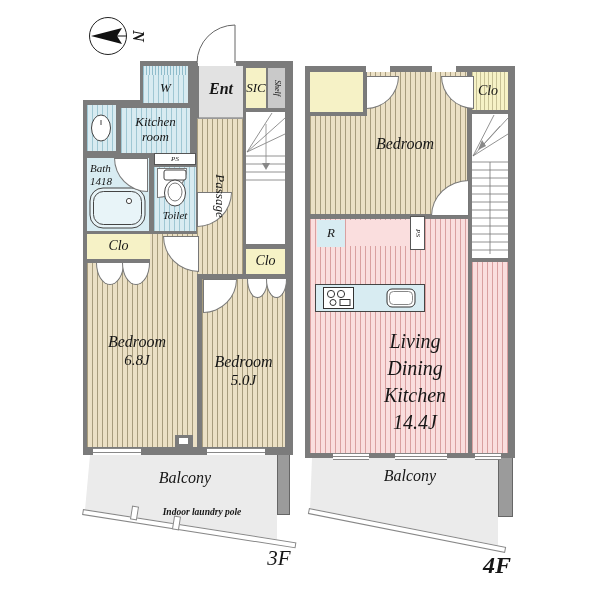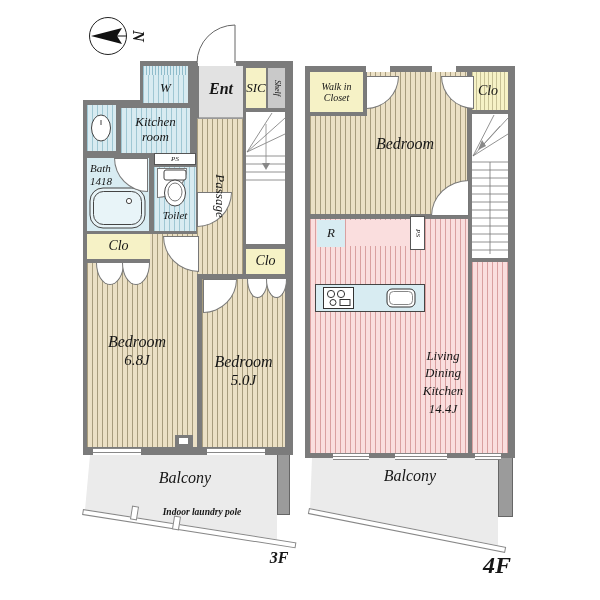--- a/index.html
+++ b/index.html
@@ -164,21 +164,21 @@
   </div>
 
   <svg width="40" height="40" viewBox="0 0 40 40" style="position:absolute;left:196px;top:24px;">
     <path d="M1,39 A38,38 0 0 1 39,1 L39,39" fill="#fff" stroke="#666" stroke-width="1"></path>
   </svg>
 
   <div class="lbl" style="left:130px;top:467px;width:110px;height:22px;font-size:16px;">Balcony</div>
   <div class="pole" style="left:131px;top:506px;"></div>
   <div class="pole" style="left:173px;top:516px;"></div>
   <div class="lbl" style="left:152px;top:506px;width:100px;height:12px;font-size:9.5px;font-weight:bold;">Indoor laundry pole</div>
-  <div class="lbl" style="left:258px;top:545px;width:42px;height:26px;font-size:16px;font-weight:bold;justify-content:center;">3F</div>
+  <div class="lbl" style="left:258px;top:545px;width:42px;height:26px;font-size:21px;font-weight:normal;justify-content:center;">3F</div>
 
   <div class="abs" style="left:305px;top:458px;width:213px;height:97px;background:#ebebeb;
        clip-path:polygon(7px 0,193px 0,193px 90px,5px 52px);"></div>
   <div class="railing" style="left:309px;top:508px;width:199px;transform:rotate(11.2deg);"></div>
   <div class="balc-wall" style="left:498px;top:455px;width:15px;height:62px;"></div>
 
   <div class="abs wall" style="left:305px;top:66px;width:210px;height:392px;">
 
     <div class="room tan" style="left:5px;top:6px;width:157px;height:142px;"></div>
 
@@ -237,28 +237,24 @@
     <div class="arc arc-bl" style="left:136px;top:10px;width:31px;height:31px;"></div>
     <div class="arc arc-tl" style="left:126px;top:114px;width:36px;height:34px;"></div>
 
     <div class="abs white" style="left:61px;top:0;width:24px;height:6px;"></div>
     <div class="abs white" style="left:127px;top:0;width:24px;height:6px;"></div>
 
     <div class="window" style="left:28px;top:387px;width:36px;height:5px;"></div>
     <div class="window" style="left:90px;top:387px;width:52px;height:5px;"></div>
     <div class="window" style="left:170px;top:387px;width:26px;height:5px;"></div>
 
-    <div class="lbl" style="left:5px;top:8px;width:53px;height:36px;font-size:10px;">
-      <span>Walk in</span>
-      <span>Closet</span>
-    </div>
     <div class="lbl" style="left:45px;top:66px;width:110px;height:24px;font-size:16px;">Bedroom</div>
     <div class="lbl" style="left:163px;top:6px;width:40px;height:38px;font-size:14px;">Clo</div>
     <div class="lbl" style="left:12px;top:154px;width:28px;height:27px;font-size:13px;">R</div>
-    <div class="lbl" style="left:45px;top:266px;width:130px;height:100px;font-size:13px;line-height:1.35;padding-left:28px;">
+    <div class="lbl" style="left:45px;top:266px;width:130px;height:100px;font-size:20px;line-height:1.35;">
       <span>Living</span>
       <span>Dining</span>
       <span>Kitchen</span>
       <span>14.4J</span>
     </div>
   </div>
 
   <div class="lbl" style="left:355px;top:465px;width:110px;height:22px;font-size:16px;">Balcony</div>
   <div class="lbl" style="left:476px;top:553px;width:42px;height:26px;font-size:24px;font-weight:bold;">4F</div>
 

